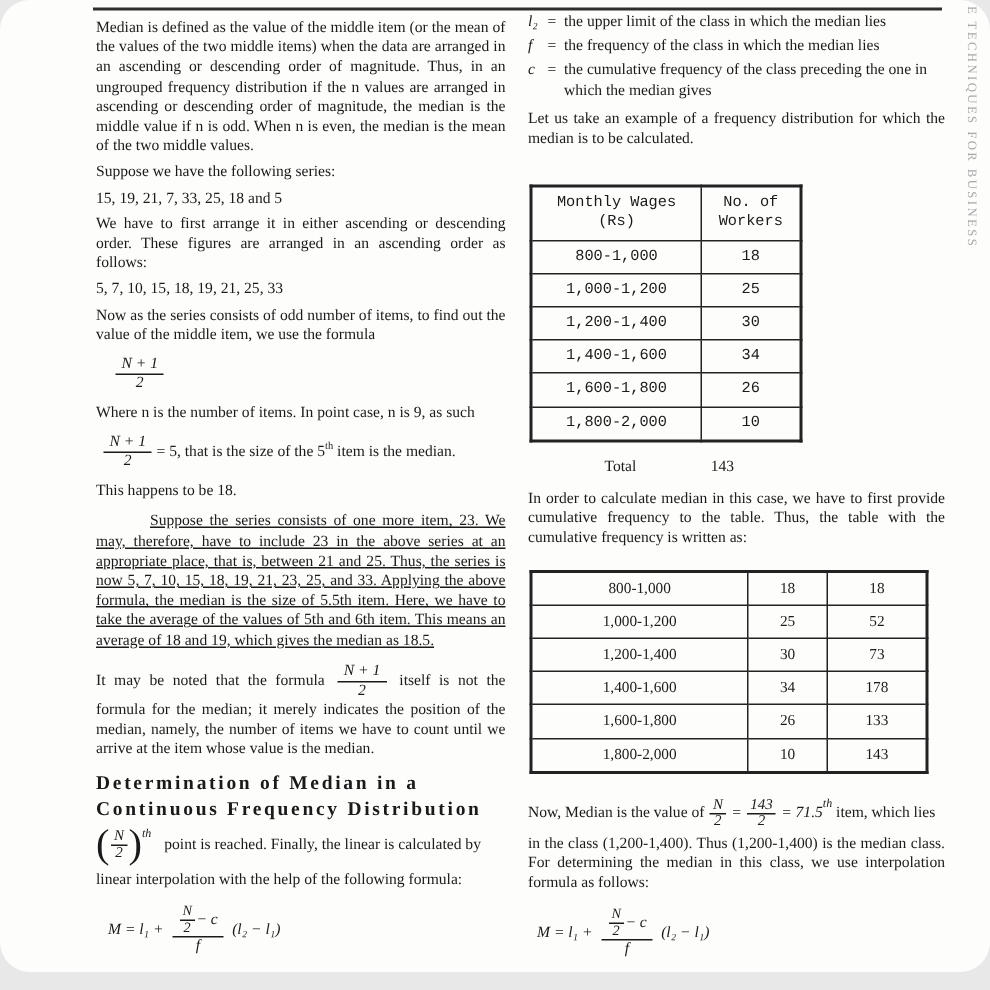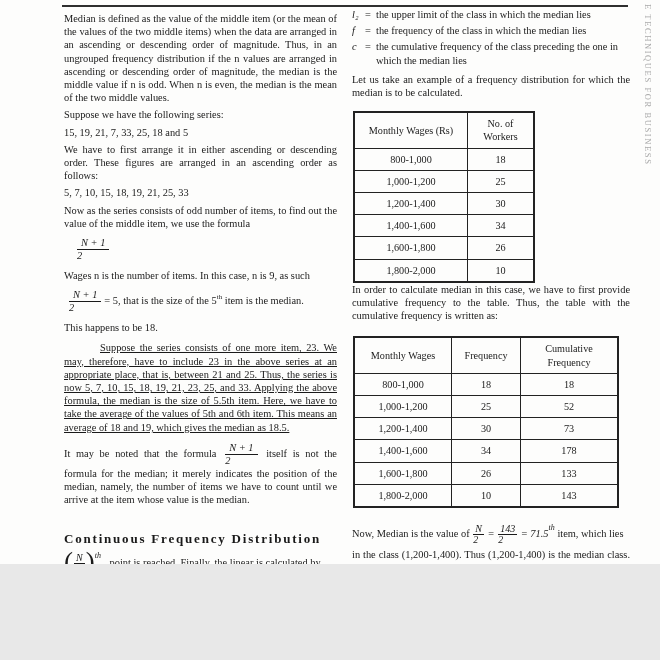--- a/index.html
+++ b/index.html
@@ -1,37 +1,37 @@
 <!DOCTYPE html>
 <html><head>
 <meta charset="utf-8">
 <style>
   html,body{margin:0;padding:0;background:#e8e8e8;}
   #page{
-    position:relative;width:660px;height:564px;overflow:hidden;
+    position:relative;width:660px;height:648px;overflow:hidden;
     background:#fdfdfc;color:#1a1a1a;
     font-family:"Liberation Serif", serif;
-    font-size:10.4px;line-height:13.2px;
+    font-size:10.4px;line-height:13.2px;border-radius:20px;
   }
   .toprule{position:absolute;left:62px;top:5px;width:566px;height:2px;background:#2f2f2f;}
   .sidetext{
     position:absolute;left:641px;top:4px;
     writing-mode:vertical-rl;
     font-size:8.5px;letter-spacing:1.6px;color:#a9a9a9;
   }
   .col{position:absolute;}
   .col-left{left:64px;top:12px;width:273px;}
   .col-right{left:352px;top:8px;width:278px;}
   p{margin:0 0 4px 0;text-align:justify;}
   .noj{text-align:left;}
   .indent{text-indent:36px;text-decoration:underline;}
   .mi{font-style:italic;}
   sup{font-size:7px;line-height:0;}
   
-  .frac{display:inline-block;vertical-align:middle;text-align:left;line-height:12px;margin:0 3px;font-style:italic;}
+  .frac{display:inline-block;vertical-align:middle;text-align:center;line-height:12px;margin:0 3px;font-style:italic;}
   .frac .num{display:block;border-bottom:1px solid #1a1a1a;padding:0 4px 0px;}
   .frac .den{display:block;padding-top:0px;}
   .frac.mini{font-size:9.5px;line-height:10px;margin:0 1px;}
   .frac.mini .num{padding:0 2px;}
   .fline{margin:7px 0 7px 10px;text-align:left;}
   .f2line{margin:6px 0 5px 0;text-align:left;}
   .bigp{font-size:27px;font-style:normal;vertical-align:middle;line-height:0;position:relative;top:-2px;}
   .supth{font-size:8px;font-style:italic;vertical-align:top;position:relative;top:-4px;}
   .heading{
     font-weight:bold;font-size:13px;letter-spacing:1.8px;line-height:16.5px;
@@ -40,21 +40,21 @@
   
   .defrow{display:flex;margin-bottom:3px;text-align:left;}
   .defsym{font-style:italic;width:13px;flex:none;}
   .defeq{width:11px;flex:none;}
   .deftext{flex:1;}
   
   table{border-collapse:collapse;font-size:10.2px;margin-left:1px;}
   table,th,td{border:1px solid #222;}
   table{border-width:2px;}
   th,td{text-align:center;padding:4px 6px;font-weight:normal;}
-  .t1{width:182px;margin-top:12px;}
+  .t1{width:182px;margin-top:24px;font-family:Liberation Mono, monospace;}
   .t1 .c1{width:100px;}
   .t2{width:266px;margin-top:14px;}
   .t2 .c1{width:84px;}
   .t2 .c2{width:56px;}
   .totalrow{margin:10px 0 8px 0;text-align:left;}
   .totalrow .tl{margin-left:51px;}
   .totalrow .tv{margin-left:47px;}
   .nowline{margin-top:16px;text-align:left;line-height:15px;}
   .formula-block{margin:10px 0 0 6px;text-align:left;}
   .cutformula{margin:9px 0 0 8px;text-align:left;}
@@ -74,21 +74,21 @@
     <p class="noj">5, 7, 10, 15, 18, 19, 21, 25, 33</p>
     <p>Now as the series consists of odd number of items, to find out the value of the middle item, we use the formula</p>
 
     <div class="fline">
       <span class="frac">
         <span class="num">N + 1</span>
         <span class="den">2</span>
       </span>
     </div>
 
-    <p class="noj">Wages n is the number of items. In this case, n is 9, as such</p>
+    <p class="noj">Where n is the number of items. In point case, n is 9, as such</p>
 
     <div class="fline" style="margin-left:2px;">
       <span class="frac">
         <span class="num">N + 1</span>
         <span class="den">2</span>
       </span><span>= 5, that is the size of the 5</span><sup>th</sup><span> item is the median.</span>
     </div>
 
     <p class="noj">This happens to be 18.</p>
     <p class="indent" style="margin-top:7px;">Suppose the series consists of one more item, 23. We may, therefore, have to include 23 in the above series at an appropriate place, that is, between 21 and 25. Thus, the series is now 5, 7, 10, 15, 18, 19, 21, 23, 25, and 33. Applying the above formula, the median is the size of 5.5th item. Here, we have to take the average of the values of 5th and 6th item. This means an average of 18 and 19, which gives the median as 18.5.</p>
@@ -96,21 +96,21 @@
     <p style="margin-top:8px;">
       <span>It may be noted that the formula</span>
       <span class="frac">
         <span class="num">N + 1</span>
         <span class="den">2</span>
       </span>
       <span>itself is not the formula for the median; it merely indicates the position of the median, namely, the number of items we have to count until we arrive at the item whose value is the median.</span>
     </p>
 
     <div class="heading">
-      <br>
+      <span>Determination of Median in a</span><br>
       <span>Continuous Frequency Distribution</span>
     </div>
 
 
     <div class="f2line">
       <span class="bigp">(</span><span class="frac mini" style="font-size:10px;">
         <span class="num">N</span>
         <span class="den">2</span>
       </span><span class="bigp">)</span><span class="supth">th</span>
       <span style="margin-left:6px;">point is reached. Finally, the linear is calculated by</span>
@@ -136,21 +136,21 @@
         <span class="deftext">the upper limit of the class in which the median lies</span>
       </div>
       <div class="defrow">
         <span class="defsym">f</span>
         <span class="defeq">=</span>
         <span class="deftext">the frequency of the class in which the median lies</span>
       </div>
       <div class="defrow">
         <span class="defsym">c</span>
         <span class="defeq">=</span>
-        <span class="deftext">the cumulative frequency of the class preceding the one in which the median lies</span>
+        <span class="deftext">the cumulative frequency of the class preceding the one in which the median gives</span>
       </div>
     </div>
 
     <p style="margin-top:6px;">Let us take an example of a frequency distribution for which the median is to be calculated.</p>
 
     <table class="t1">
       <tbody>
           <tr>
         <th class="c1">Monthly Wages (Rs)</th>
         <th>No. of Workers</th>
@@ -175,30 +175,29 @@
             <td>1,600-1,800</td>
             <td>26</td>
           </tr>
       <tr>
             <td>1,800-2,000</td>
             <td>10</td>
           </tr>
     </tbody>
       </table>
 
+    <div class="totalrow">
+      <span class="tl">Total</span>
+      <span class="tv">143</span>
+    </div>
 
     <p>In order to calculate median in this case, we have to first provide cumulative frequency to the table. Thus, the table with the cumulative frequency is written as:</p>
 
     <table class="t2">
       <tbody>
-          <tr>
-        <th class="c1">Monthly Wages</th>
-        <th class="c2">Frequency</th>
-        <th>Cumulative Frequency</th>
-      </tr>
       <tr>
             <td>800-1,000</td>
             <td>18</td>
             <td>18</td>
           </tr>
       <tr>
             <td>1,000-1,200</td>
             <td>25</td>
             <td>52</td>
           </tr>

